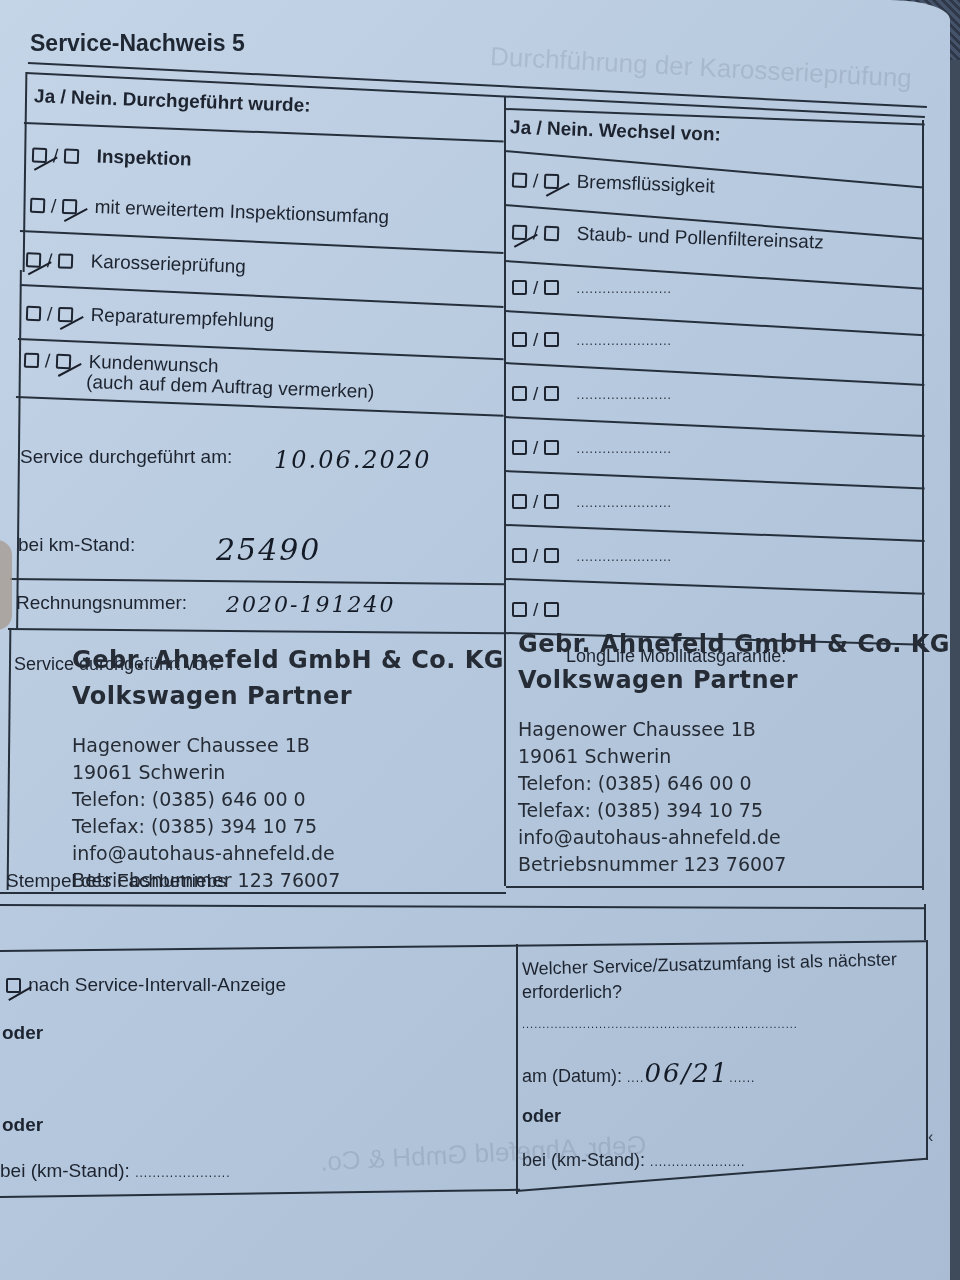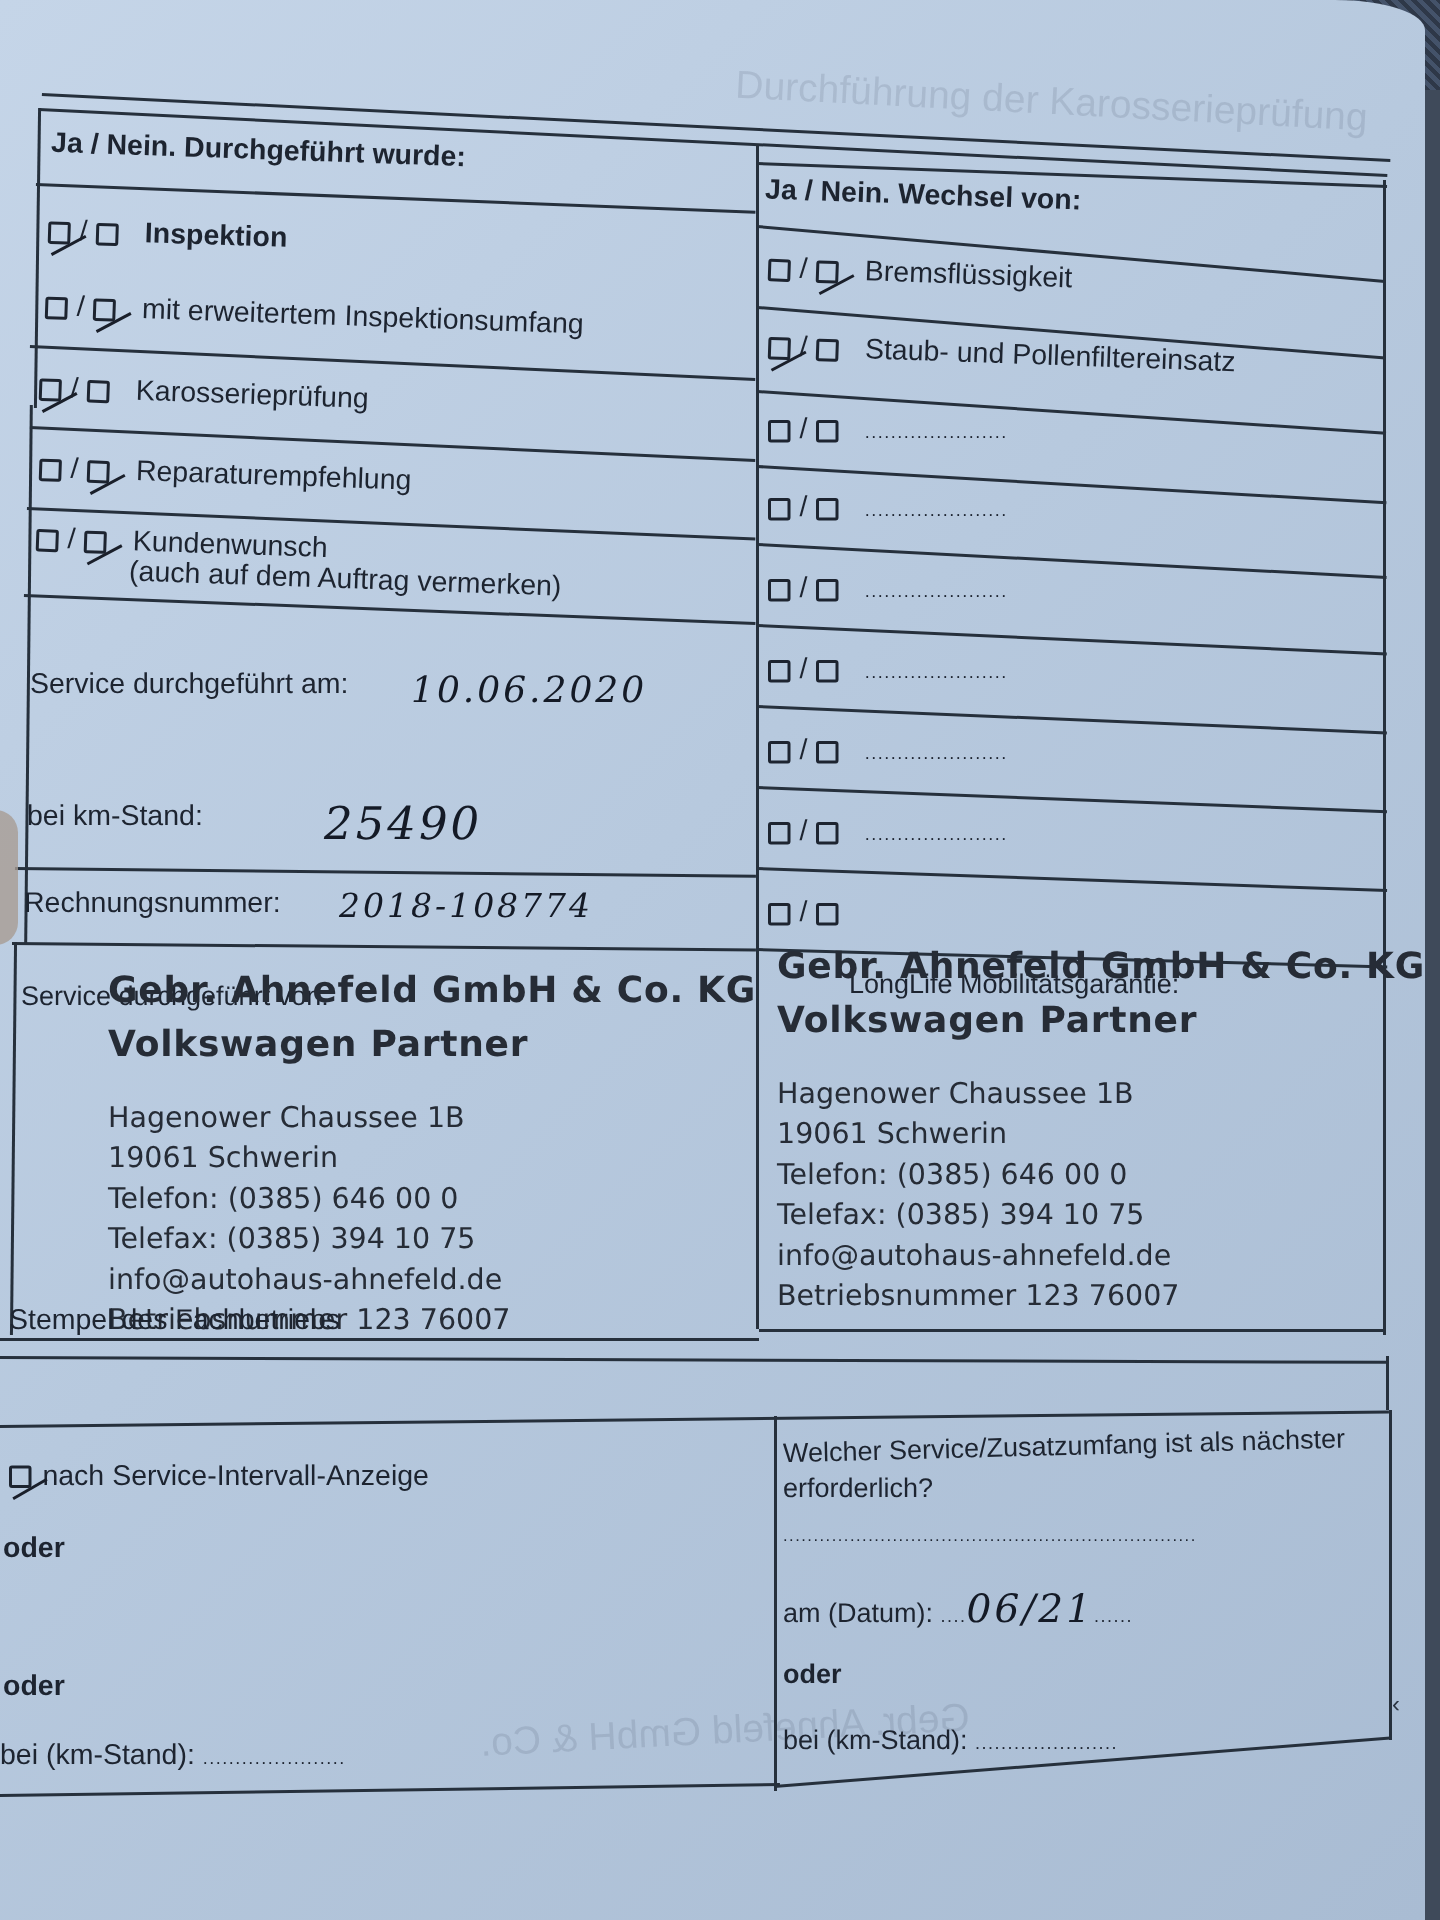--- a/index.html
+++ b/index.html
@@ -62,20 +62,21 @@
 </head>
 <body>
 
 <div class="fabric"></div>
 
 <div class="page">
 
   <div class="ghost" style="left:490px;top:52px;transform:rotate(3deg);">Durchführung der Karosserieprüfung</div>
   <div class="ghost" style="left:320px;top:1138px;transform:rotate(-3deg) scaleX(-1);">Gebr. Ahnefeld GmbH &amp; Co.</div>
 
+  <div class="title">Service-Nachweis 5</div>
   <div class="title-rule"></div>
 
   <div class="sheet">
 
     <div class="hline" style="left:26px;top:72px;width:900px;transform:rotate(2.8deg);"></div>
 
     <div class="hline" style="left:24px;top:122px;width:480px;transform:rotate(2.2deg);"></div>
 
     <div class="hline" style="left:505px;top:108px;width:420px;transform:rotate(2.1deg);"></div>
     <div class="hline" style="left:505px;top:150px;width:420px;transform:rotate(5deg);"></div>
@@ -120,21 +121,21 @@
     <div class="hline" style="left:16px;top:396px;width:488px;transform:rotate(2.2deg);"></div>
 
     <div class="txt" style="left:20px;top:446px;">Service durchgeführt am:</div>
     <div class="txt hand" style="left:274px;top:446px;">10.06.2020</div>
 
     <div class="txt" style="left:18px;top:534px;">bei km-Stand:</div>
     <div class="txt hand" style="left:216px;top:532px;font-size:30px;">25490</div>
     <div class="hline" style="left:10px;top:578px;width:494px;transform:rotate(0.6deg);"></div>
 
     <div class="txt" style="left:16px;top:592px;">Rechnungsnummer:</div>
-    <div class="txt hand" style="left:226px;top:592px;font-size:22px;">2018-108774</div>
+    <div class="txt hand" style="left:226px;top:592px;font-size:22px;">2020-191240</div>
     <div class="hline" style="left:8px;top:628px;width:496px;transform:rotate(0.5deg);"></div>
 
     <div class="txt" style="left:14px;top:634px;font-size:18px;margin-top:20px;">Service durchgeführt von:</div>
 
     <div class="stamp" style="left:72px;top:642px;">
       <span class="big">Gebr. Ahnefeld GmbH &amp; Co. KG</span>
       <span class="big">Volkswagen Partner</span>
       <span class="gap"></span>
       <span class="line">Hagenower Chaussee 1B</span>
       <span class="line">19061 Schwerin</span>

